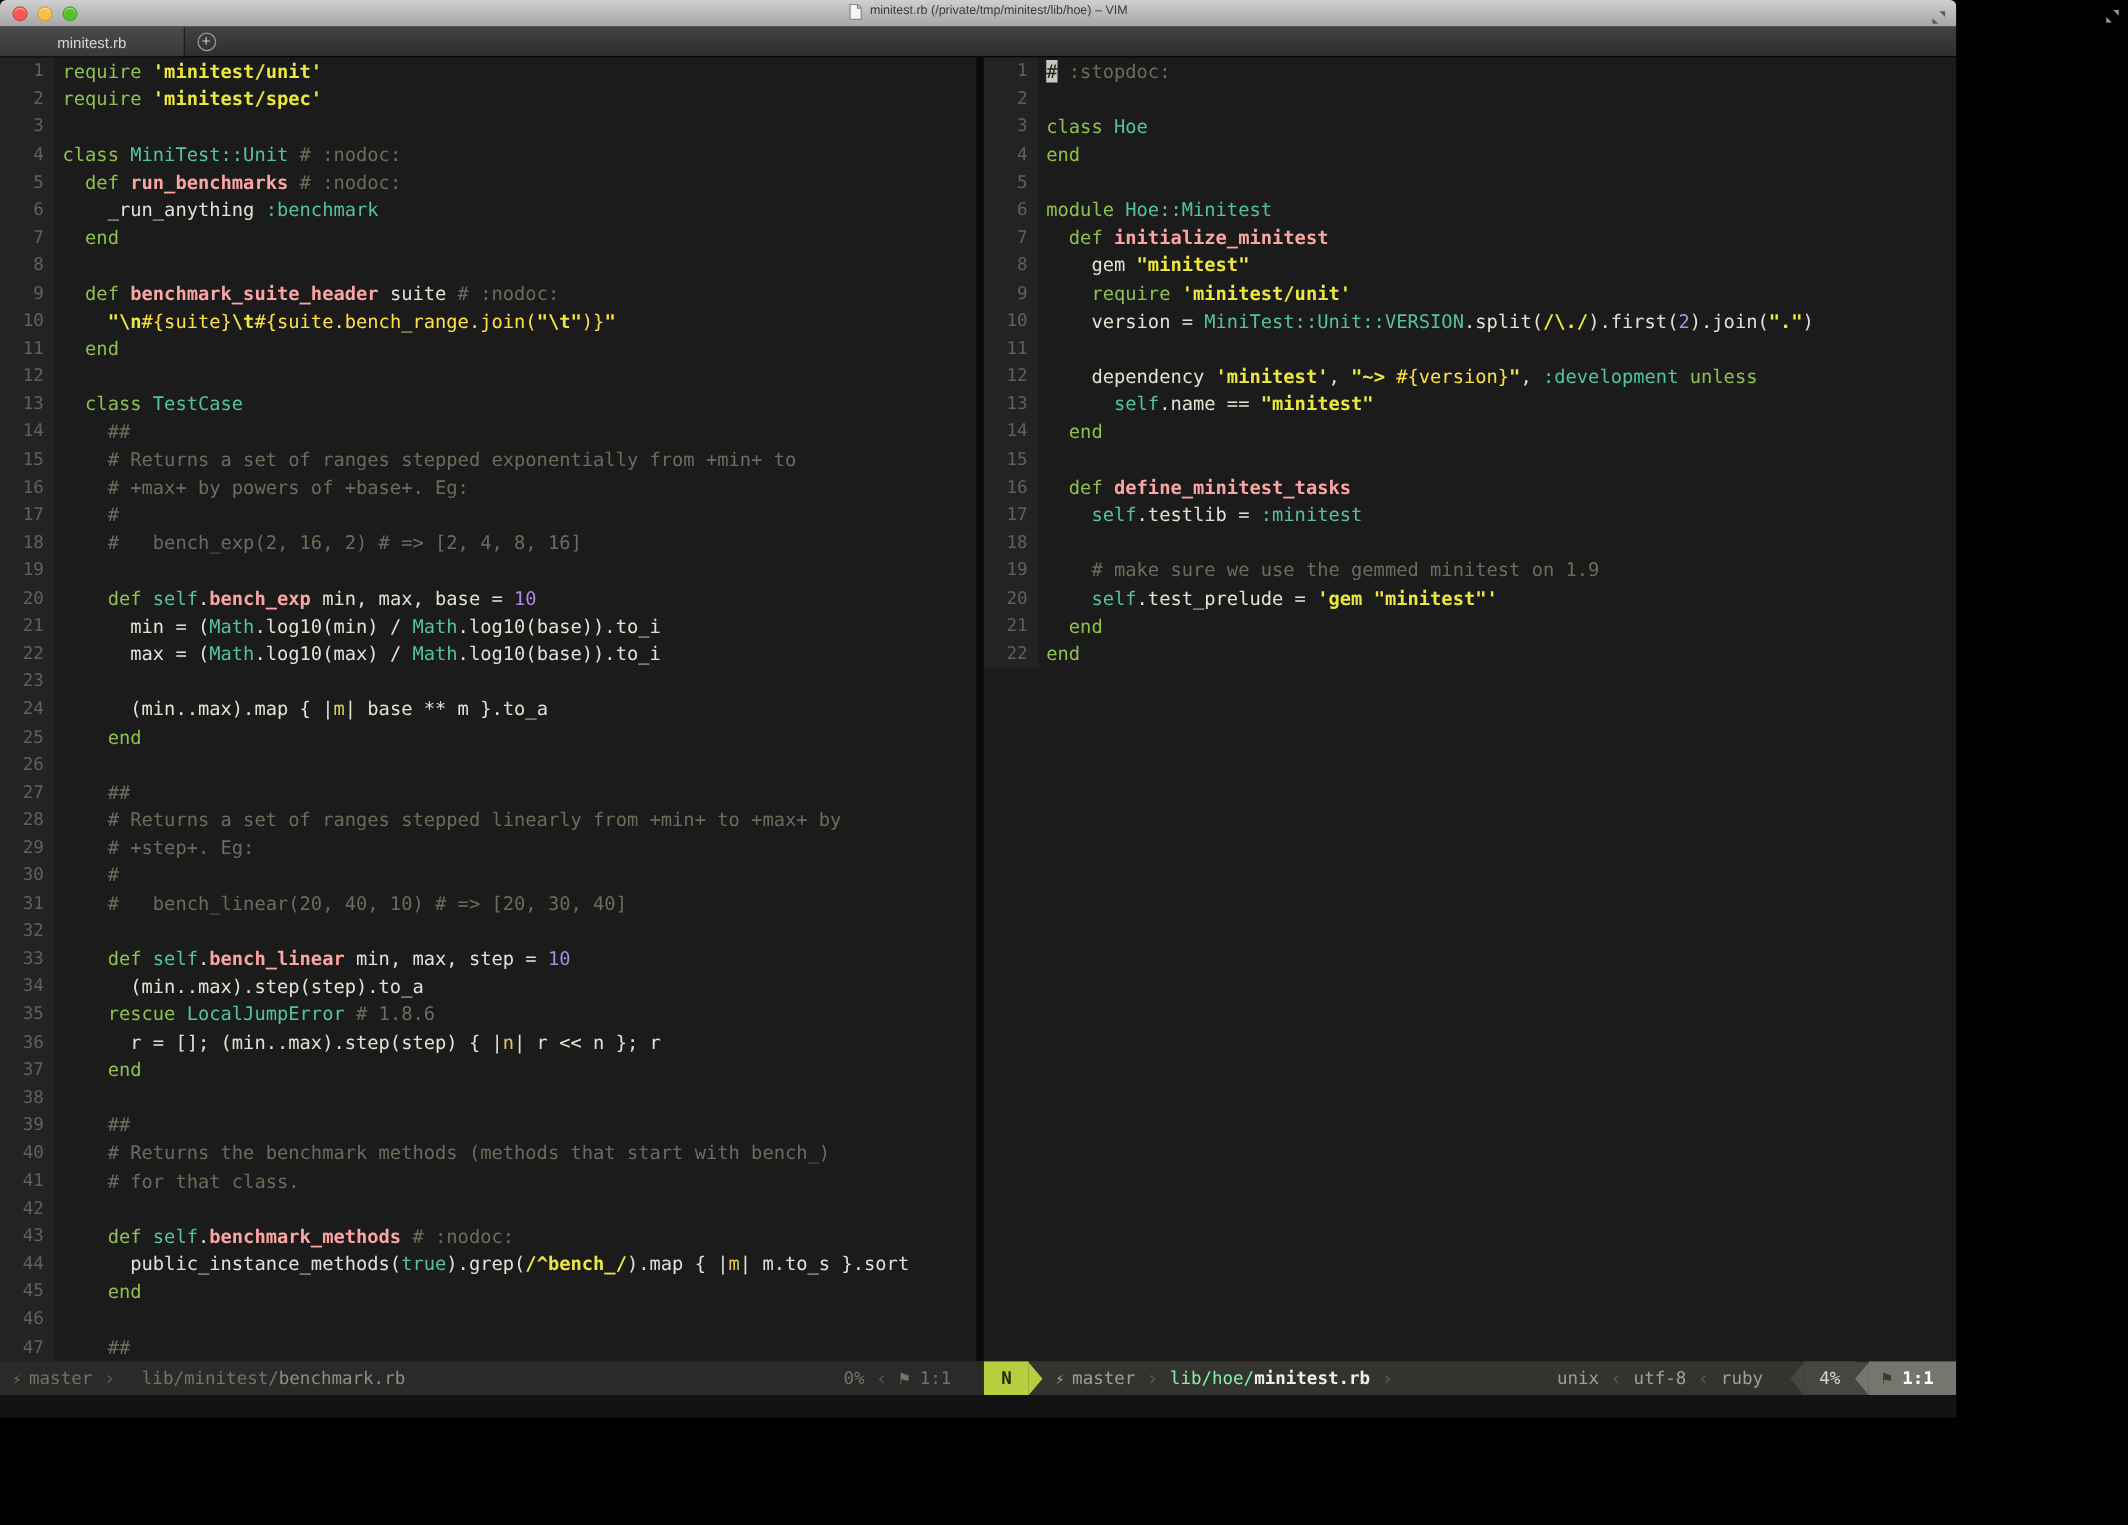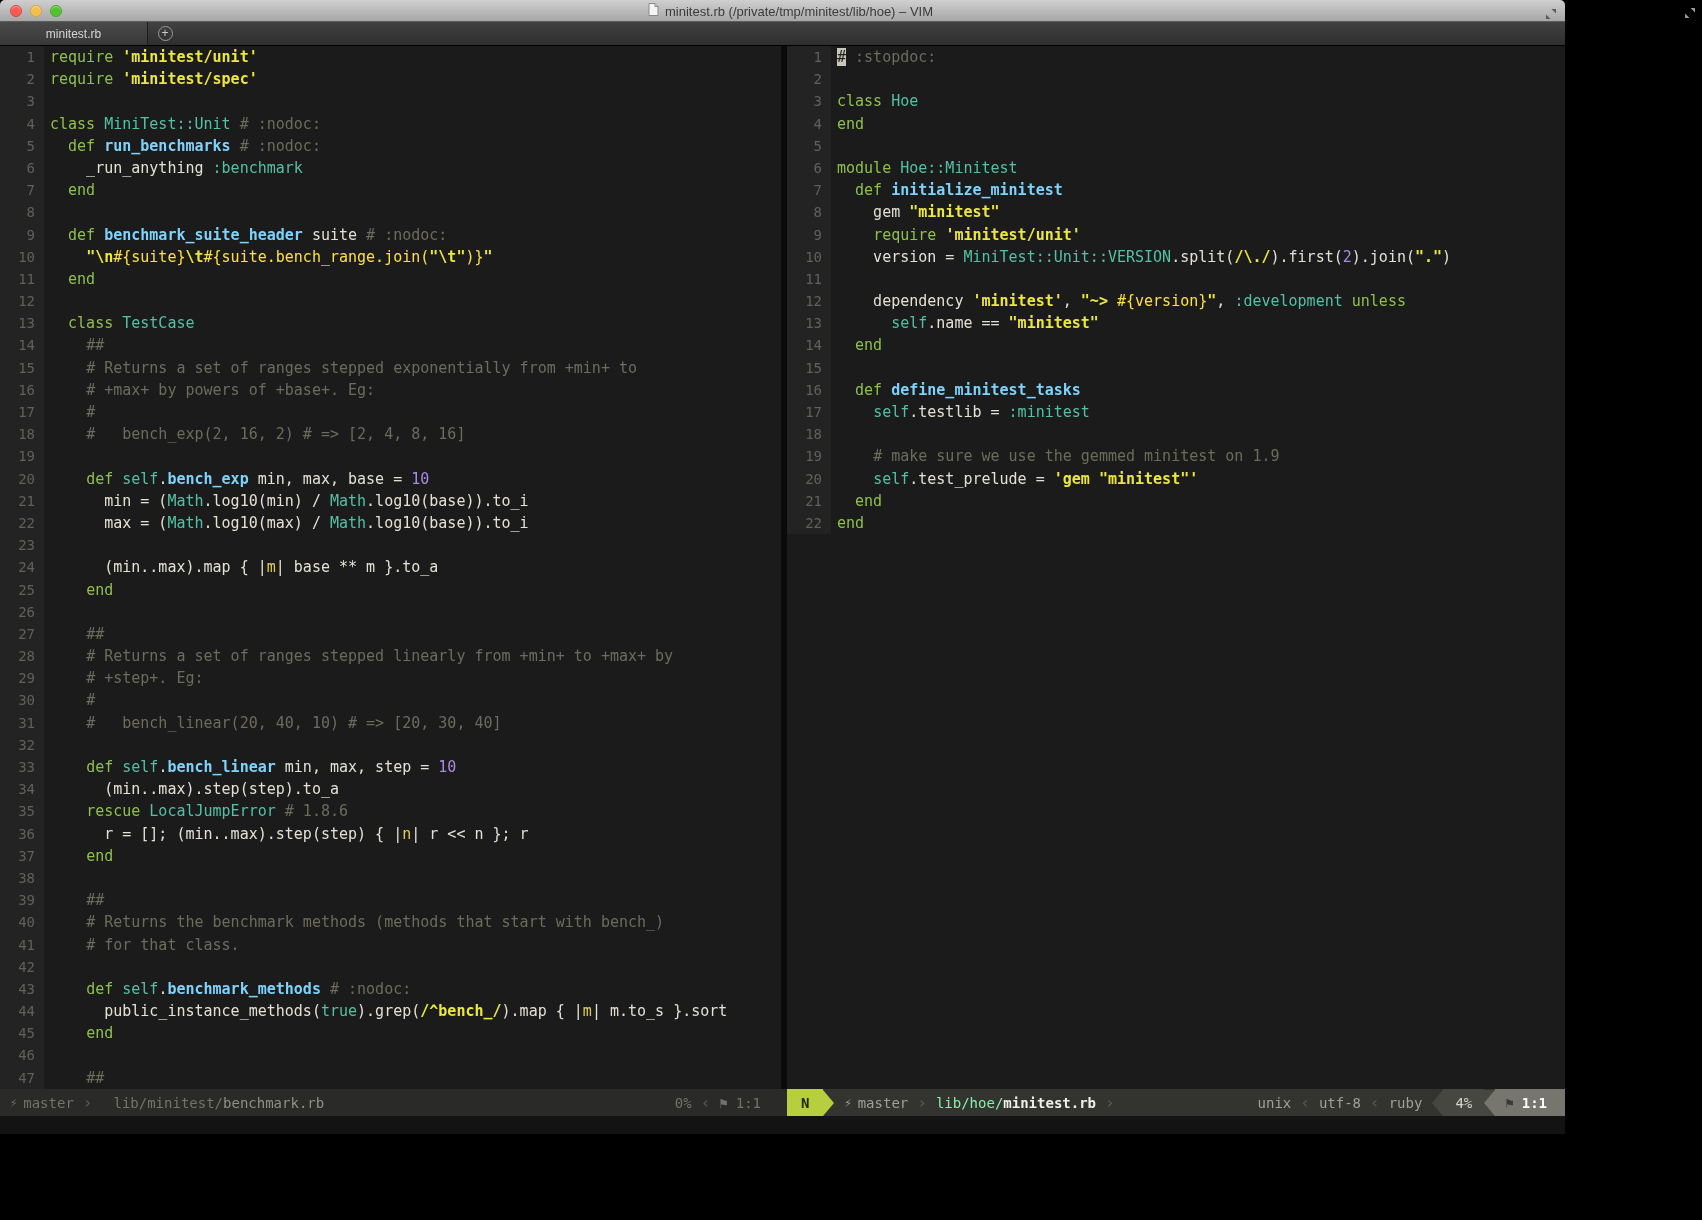--- a/index.html
+++ b/index.html
@@ -15,22 +15,22 @@
   .titlebar { height:22px; background:linear-gradient(#cfcfcf,#a7a7a7);
               border-bottom:1px solid #5d5d5d; position:relative;
               display:flex; align-items:center; }
   .traffic { display:flex; gap:8px; margin-left:10px; }
   .light { width:12px; height:12px; border-radius:50%;
            box-shadow:inset 0 1px 1px rgba(255,255,255,.5); }
   .light.red    { background:#f95951; border:1px solid #ce4940; }
   .light.yellow { background:#f5bf4f; border:1px solid #d8a438; }
   .light.green  { background:#54c22b; border:1px solid #41a437; }
   .titletext { position:absolute; left:16px; right:0; text-align:center;
-               font-family:"Liberation Sans",sans-serif; font-size:13px; color:#3a3a3a;
-               display:flex; justify-content:center; align-items:flex-end; gap:6px; }
+               font-family:"Liberation Sans",sans-serif; font-size:10px; color:#3a3a3a;
+               display:flex; justify-content:center; align-items:flex-start; gap:6px; }
   .fsicon { position:absolute; right:8px; top:5px; }
 
   
   .tabbar { height:24px; background:linear-gradient(#414141,#2e2e2e);
             border-bottom:1px solid #000; display:flex; align-items:stretch; }
   .tab { width:148px; background:linear-gradient(#4a4a4a,#383838);
          border-right:1px solid #1d1d1d; color:#d6d6d6;
          font-family:"Liberation Sans",sans-serif; font-size:12px;
          display:flex; align-items:center; justify-content:center; }
   .tab-add { width:34px; display:flex; align-items:center; justify-content:center; }
@@ -45,21 +45,21 @@
   .vsplit { width:6px; background:#0a0a0a; }
   #right-pane { width:778px; }
 
   .line { display:flex; height:22.19px; line-height:22.19px; font-size:15px; }
   .num { flex:none; width:44px; padding-right:9px; text-align:right;
          background:#232323; color:#61615a; font-size:14px; }
   .code { white-space:pre; padding-left:6px; }
 
   .tk-p { color:#e2e1d3; }
   .tk-k { color:#8ec04e; }
-  .tk-f { color:#7dd3fc; font-weight:bold; }
+  .tk-f { color:#fca5a5; font-weight:bold; }
   .tk-s { color:#ece73e; font-weight:bold; }
   .tk-r { color:#ece73e; font-weight:bold; }
   .tk-c { color:#6c6c5c; }
   .tk-t { color:#53c1a4; }
   .tk-y { color:#53c1a4; }
   .tk-n { color:#a98ae5; }
   .tk-b { color:#e0ce54; }
   .tk-i { color:#fde047; font-weight:normal;text-align:right; }
   .tk-cur { background:#c8c8ba; color:#20201c; }
 
@@ -437,21 +437,21 @@
         <span>master</span>
         <span class="tsep">›</span>
         <span class="dirpart">lib/hoe/</span>
           <span class="fnamepart">minitest.rb</span>
         <span class="tsep">›</span>
         <span class="flex1"></span>
         <span>unix</span>
         <span class="tsep">‹</span>
         <span>utf-8</span>
         <span class="tsep">‹</span>
-        <span style="margin-right:10px">ruby</span>
+        <span style="margin-right:22px">ruby</span>
         <span class="tri tri-pct"></span>
         <span class="seg pct-seg">4%</span>
         <span class="tri tri-pos"></span>
         <span class="seg pos-seg">
           <span class="flagg">⚑</span>
           <span>1:1</span>
         </span>
       </div>
 
     </div>

